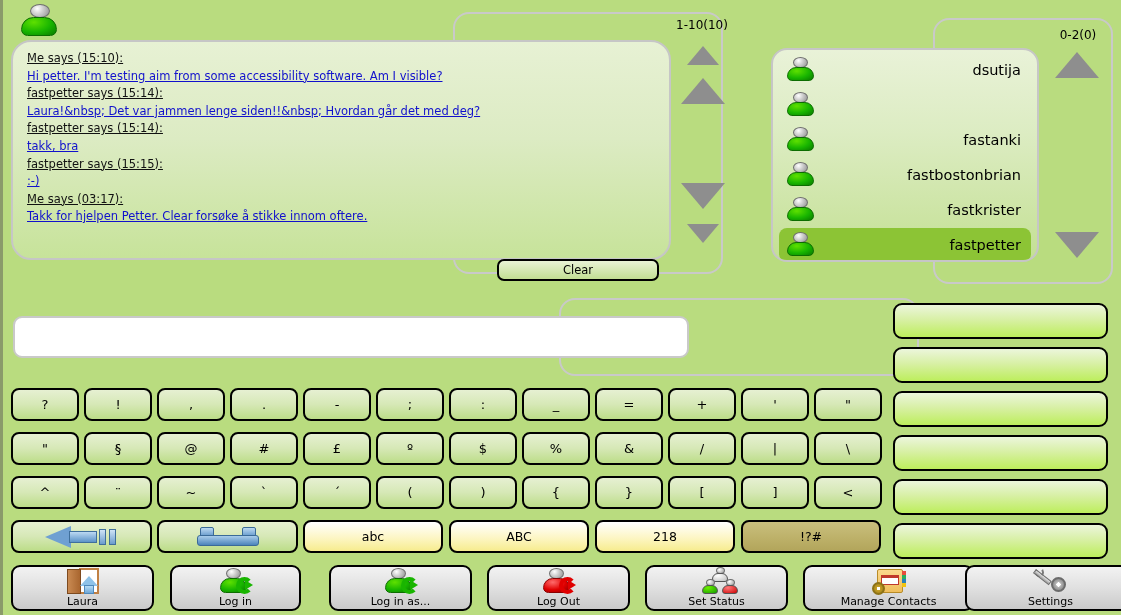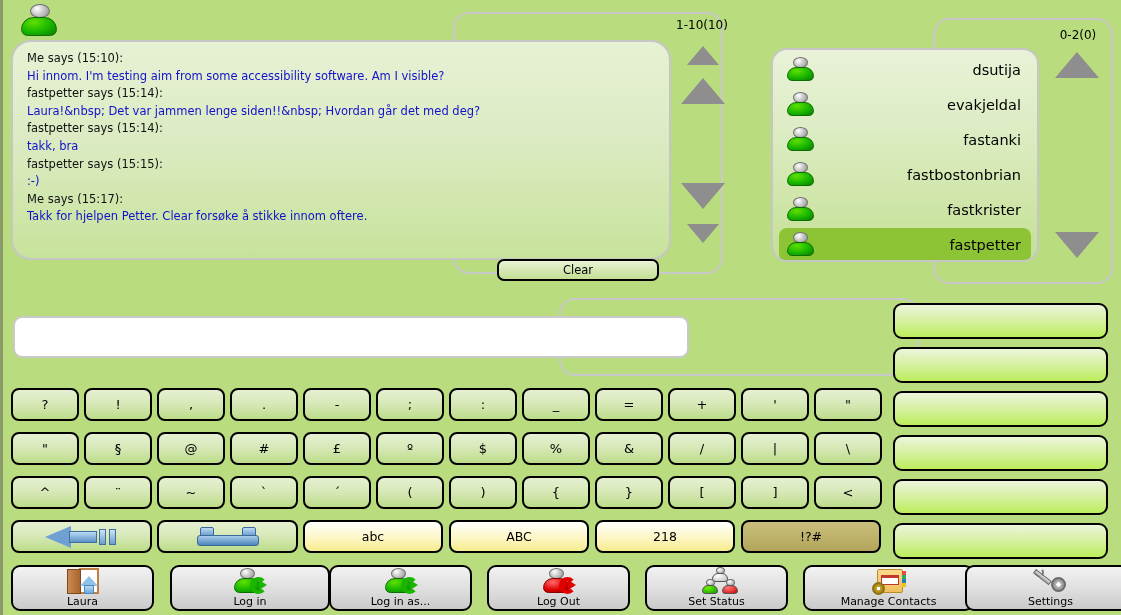--- a/index.html
+++ b/index.html
@@ -30,20 +30,21 @@
     border-radius: 20px;
     background: linear-gradient(to bottom, #e7f1d4 0%, #dcebc3 45%, #c7e39a 100%);
     padding: 8px 12px 6px 14px;
     overflow: hidden;
   }
   .chat-line {
     font-size: 11.5px;
     line-height: 17.6px;
     color: #111;
     white-space: nowrap;
+    text-decoration: underline;
   }
   .chat-line.msg { color: #1111cc; }
 
   
   #chatScrollFrame { left: 450px; top: 12px; width: 270px; height: 262px; }
   #chatCount {
     position: absolute; left: 668px; top: 18px; width: 62px;
     text-align: center; font-size: 12px; color: #000;
   }
   .tri {
@@ -327,28 +328,28 @@
 
   <div id="statusAvatar">
     <div class="head"></div>
     <div class="body"></div>
   </div>
 
   <div class="frame" id="chatScrollFrame"></div>
 
   <div id="chatPanel">
       <div class="chat-line">Me says (15:10):</div>
-      <div class="chat-line msg">Hi innom.  I'm testing aim  from some accessibility software. Am I visible?</div>
+      <div class="chat-line msg">Hi petter.  I'm testing aim  from some accessibility software. Am I visible?</div>
       <div class="chat-line">fastpetter says (15:14):</div>
       <div class="chat-line msg">Laura!&amp;nbsp; Det var jammen lenge siden!!&amp;nbsp; Hvordan går det med deg?</div>
       <div class="chat-line">fastpetter says (15:14):</div>
       <div class="chat-line msg">takk, bra</div>
       <div class="chat-line">fastpetter says (15:15):</div>
       <div class="chat-line msg">:-)</div>
-      <div class="chat-line">Me says (15:17):</div>
+      <div class="chat-line">Me says (03:17):</div>
       <div class="chat-line msg">Takk for hjelpen Petter.  Clear forsøke å stikke innom oftere.</div>
     </div>
 
   <div id="chatCount">1-10(10)</div>
 
   <div class="tri sm up" style="left:684px; top:46px;"></div>
   <div class="tri up" style="left:678px; top:78px;"></div>
   <div class="tri down" style="left:678px; top:183px;"></div>
   <div class="tri sm down" style="left:684px; top:224px;"></div>
 
@@ -365,21 +366,20 @@
           <div class="head"></div>
           <div class="body"></div>
         </div>
         <div class="contact-name">dsutija</div>
       </div>
       <div class="contact-row">
         <div class="person">
           <div class="head"></div>
           <div class="body"></div>
         </div>
-        <div class="contact-name">evakjeldal</div>
       </div>
       <div class="contact-row">
         <div class="person">
           <div class="head"></div>
           <div class="body"></div>
         </div>
         <div class="contact-name">fastanki</div>
       </div>
       <div class="contact-row">
         <div class="person">
@@ -485,21 +485,21 @@
   <div id="toolbar">
       <div class="tbtn" style="left: 8px; width: 143px;">
         <span class="tico ico-exit">
           <span class="frame2"></span>
           <span class="door"></span>
           <span class="arw"></span>
           <span class="arwb"></span>
         </span>
         <span class="tlabel">Laura</span>
       </div>
-      <div class="tbtn" style="left: 167px; width: 160px;">
+      <div class="tbtn" style="left: 167px; width: 131px;">
         <span class="tico ico-person">
           <span class="h"></span>
           <span class="b"></span>
           <span class="ring"></span>
           <span class="ringtip"></span>
         </span>
         <span class="tlabel">Log in</span>
       </div>
       <div class="tbtn" style="left: 326px; width: 143px;">
         <span class="tico ico-person">

